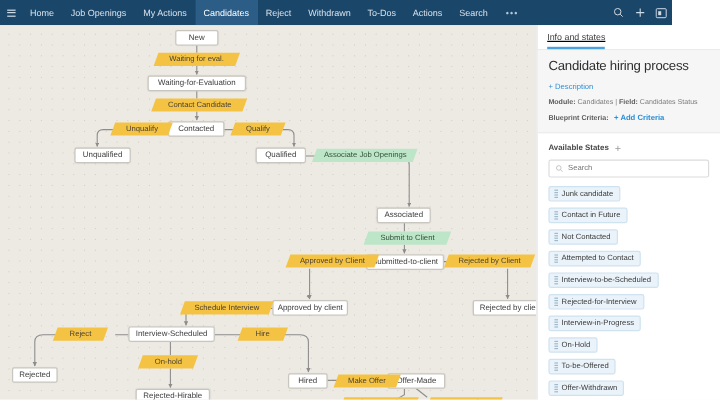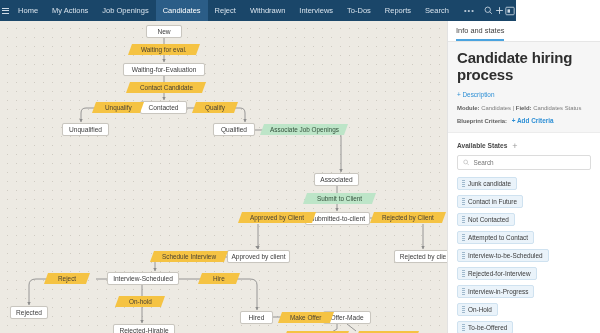--- a/index.html
+++ b/index.html
@@ -6,21 +6,21 @@
   html, body {
     width: 600px; height: 333px;
     font-family: "Liberation Sans", sans-serif;
     overflow: hidden;
     background: #ffffff;
   }
 
   
   #topnav {
     position: absolute; top: 0; left: 0;
-    width: 516px; height: 21px;
+    width: 560px; height: 21px;
     background: #1a4669;
     display: flex; align-items: center;
     color: #cfdbe6;
     font-size: 7.5px;
   }
   #topnav .hamburger {
     width: 18px; display: flex; flex-direction: column;
     align-items: center; justify-content: center; gap: 1.5px;
     cursor: pointer;
   }
@@ -85,31 +85,31 @@
   
   #panel {
     position: absolute; top: 0; left: 447px;
     width: 153px; height: 312px;
     background: #ffffff;
     border-left: 1px solid #e2e2e2;
     overflow: hidden;
   }
   #panel-tabs {
     height: 21px; border-bottom: 1px solid #e6e6e6;
-    display: flex; align-items: flex-end; padding-left: 8px;
+    display: flex; align-items: flex-end; padding-left: 8px; text-decoration: underline;
   }
   #tab-info {
     font-size: 7.4px; color: #3f3f3f; padding-bottom: 4px;
     border-bottom: 2px solid #4aa3df; cursor: pointer;
   }
   #panel-head {
     background: #f6f6f6; padding: 7px 9px 8px 9px;
     border-bottom: 1px solid #ececec;
   }
-  #bp-title { font-size: 15px; color: #2f2f2f; font-weight: 700; letter-spacing: -0.2px; }
+  #bp-title { font-size: 11px; color: #2f2f2f; font-weight: 400; letter-spacing: -0.2px; }
   .link { color: #2d8fd5; font-size: 6.4px; cursor: pointer; }
   #desc-link { display: inline-block; margin-top: 3px; }
   #meta-line { margin-top: 4px; font-size: 5.9px; color: #7d7d7d; }
   #meta-line b { color:#5e5e5e; font-weight: 700; }
   #crit-line { margin-top: 6px; font-size: 5.9px; color: #5e5e5e; font-weight: 700; }
   #crit-line .link { font-weight: 700; margin-left: 3px; }
 
   #states-sec { padding: 9px 9px 0 9px; }
   #states-head { display: flex; align-items: center; gap: 5px; }
   #states-title { font-size: 6.6px; color: #4a4a4a; font-weight: 700; }
@@ -136,28 +136,27 @@
 </head>
 <body>
 
 <div id="topnav">
   <div class="hamburger">
       <i></i>
       <i></i>
       <i></i>
     </div>
   <div class="nav-item">Home</div>
+  <div class="nav-item">Job Openings</div>
   <div class="nav-item">My Actions</div>
-  <div class="nav-item">Job Openings</div>
   <div class="nav-item active">Candidates</div>
   <div class="nav-item">Reject</div>
   <div class="nav-item">Withdrawn</div>
-  <div class="nav-item">Interviews</div>
   <div class="nav-item">To-Dos</div>
-  <div class="nav-item">Reports</div>
+  <div class="nav-item">Actions</div>
   <div class="nav-item">Search</div>
   <div class="nav-more">•••</div>
   <div class="spacer"></div>
   <div class="nav-icon">
     <svg width="9" height="9" viewBox="0 0 12 12">
         <circle cx="5" cy="5" r="3.6" fill="none" stroke="#cfdbe6" stroke-width="1.1"></circle>
         <line x1="7.7" y1="7.7" x2="10.5" y2="10.5" stroke="#cfdbe6" stroke-width="1.1"></line>
       </svg>
   </div>
   <div class="nav-icon">

